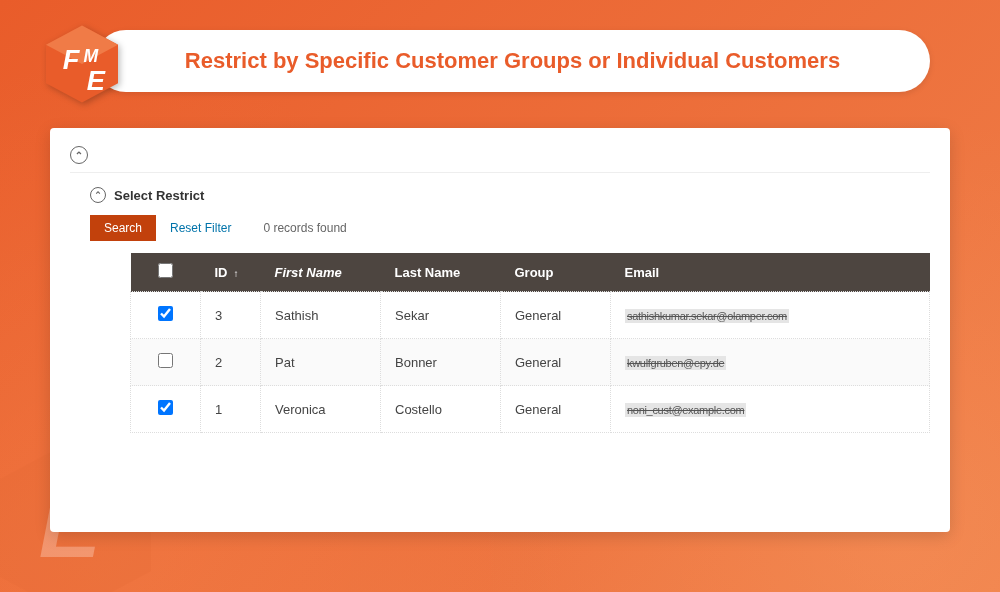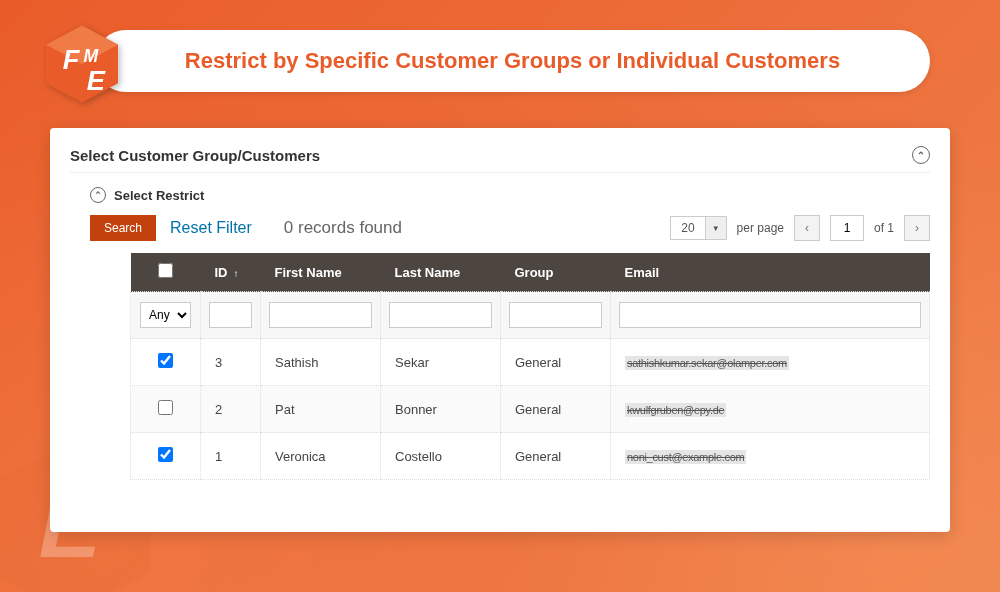--- a/index.html
+++ b/index.html
@@ -106,26 +106,26 @@
   .btn-search {
     background: #c2410c;
     color: #fff;
     border: none;
     padding: 6px 14px;
     font-size: 12px;
     cursor: pointer;
   }
   .link-reset {
     color: #0073aa;
-    font-size: 16px;
+    font-size: 12px;
     cursor: pointer;
   }
   .records-found {
     color: #666;
-    font-size: 17px;
+    font-size: 12px;
     margin-left: 18px;
   }
   .pager {
     margin-left: auto;
     display: flex;
     align-items: center;
     gap: 10px;
     font-size: 12px;
     color: #555;
   }
@@ -220,21 +220,21 @@
     display: inline-block;
     font-size: 11px;
     color: #555;
     text-decoration: line-through;
     background: #e5e5e5;
     letter-spacing: -0.3px;
     padding: 1px 2px;
   }
   .col-chk { width: 70px; }
   .col-id  { width: 60px; }
-  .col-fn  { width: 120px; }
+  .col-fn  { width: 120px; font-style: italic; }
   .col-ln  { width: 120px; }
   .col-grp { width: 110px; }
   .sel-arrow { font-size: 8px; color:#555; }
 </style>
 </head>
 <body>
 
 <div class="bg-overlay"></div>
 
 <div class="watermark">
@@ -254,87 +254,57 @@
   </svg>
 </div>
 
 <div class="header">
   <span class="header-title">Restrict by Specific Customer Groups or Individual Customers</span>
 </div>
 
 <div class="panel">
 
   <div class="panel-header">
-    <span>Select Customer Group/Customers</span>
     <span class="collapse-btn">
       <span>⌃</span>
     </span>
   </div>
 
   <div class="sub-header">
     <span class="collapse-btn">
       <span>⌃</span>
     </span>
     <span>Select Restrict</span>
   </div>
 
   <div class="toolbar">
     <button class="btn-search">Search</button>
     <span class="link-reset">Reset Filter</span>
     <span class="records-found">0 records found</span>
 
-    <div class="pager">
-      <div class="perpage-select">
-        <div class="perpage-num">20</div>
-        <div class="perpage-arrow">
-            <span class="sel-arrow">▼</span>
-          </div>
-      </div>
-      <span>per page</span>
-      <span class="nav-btn">
-        <span>‹</span>
-      </span>
-      <input class="page-input" value="1" style="">
-      <span>of 1</span>
-      <span class="nav-btn">
-        <span>›</span>
-      </span>
-    </div>
   </div>
 
   <table class="grid">
     <thead>
       <tr>
         <th class="chk col-chk">
           <span class="chk-wrap">
               <input type="checkbox" style="">
             </span>
         </th>
         <th class="col-id">
           <span>ID</span><span class="sort-arrow">↑</span>
         </th>
         <th class="col-fn">First Name</th>
         <th class="col-ln">Last Name</th>
         <th class="col-grp">Group</th>
         <th>Email</th>
       </tr>
     </thead>
     <tbody id="grid-body">
-      <tr class="filter-row">
-        <td style="text-align:center">
-          <select class="any">
-            <option>Any</option>
-          </select>
-        </td>
-        <td><input type="text" style=""></td>
-        <td><input type="text" style=""></td>
-        <td><input type="text" style=""></td>
-        <td><input type="text" style=""></td>
-        <td><input type="text" style=""></td>
-      </tr>
     <tr class="data-row">
           <td><span class="chk-wrap">
               <input type="checkbox" checked="" style="">
             </span></td>
           <td>3</td>
           <td>Sathish</td>
           <td>Sekar</td>
           <td>General</td>
           <td><span class="email-redacted">sathishkumar.sekar@olamper.com</span></td>
         </tr>

